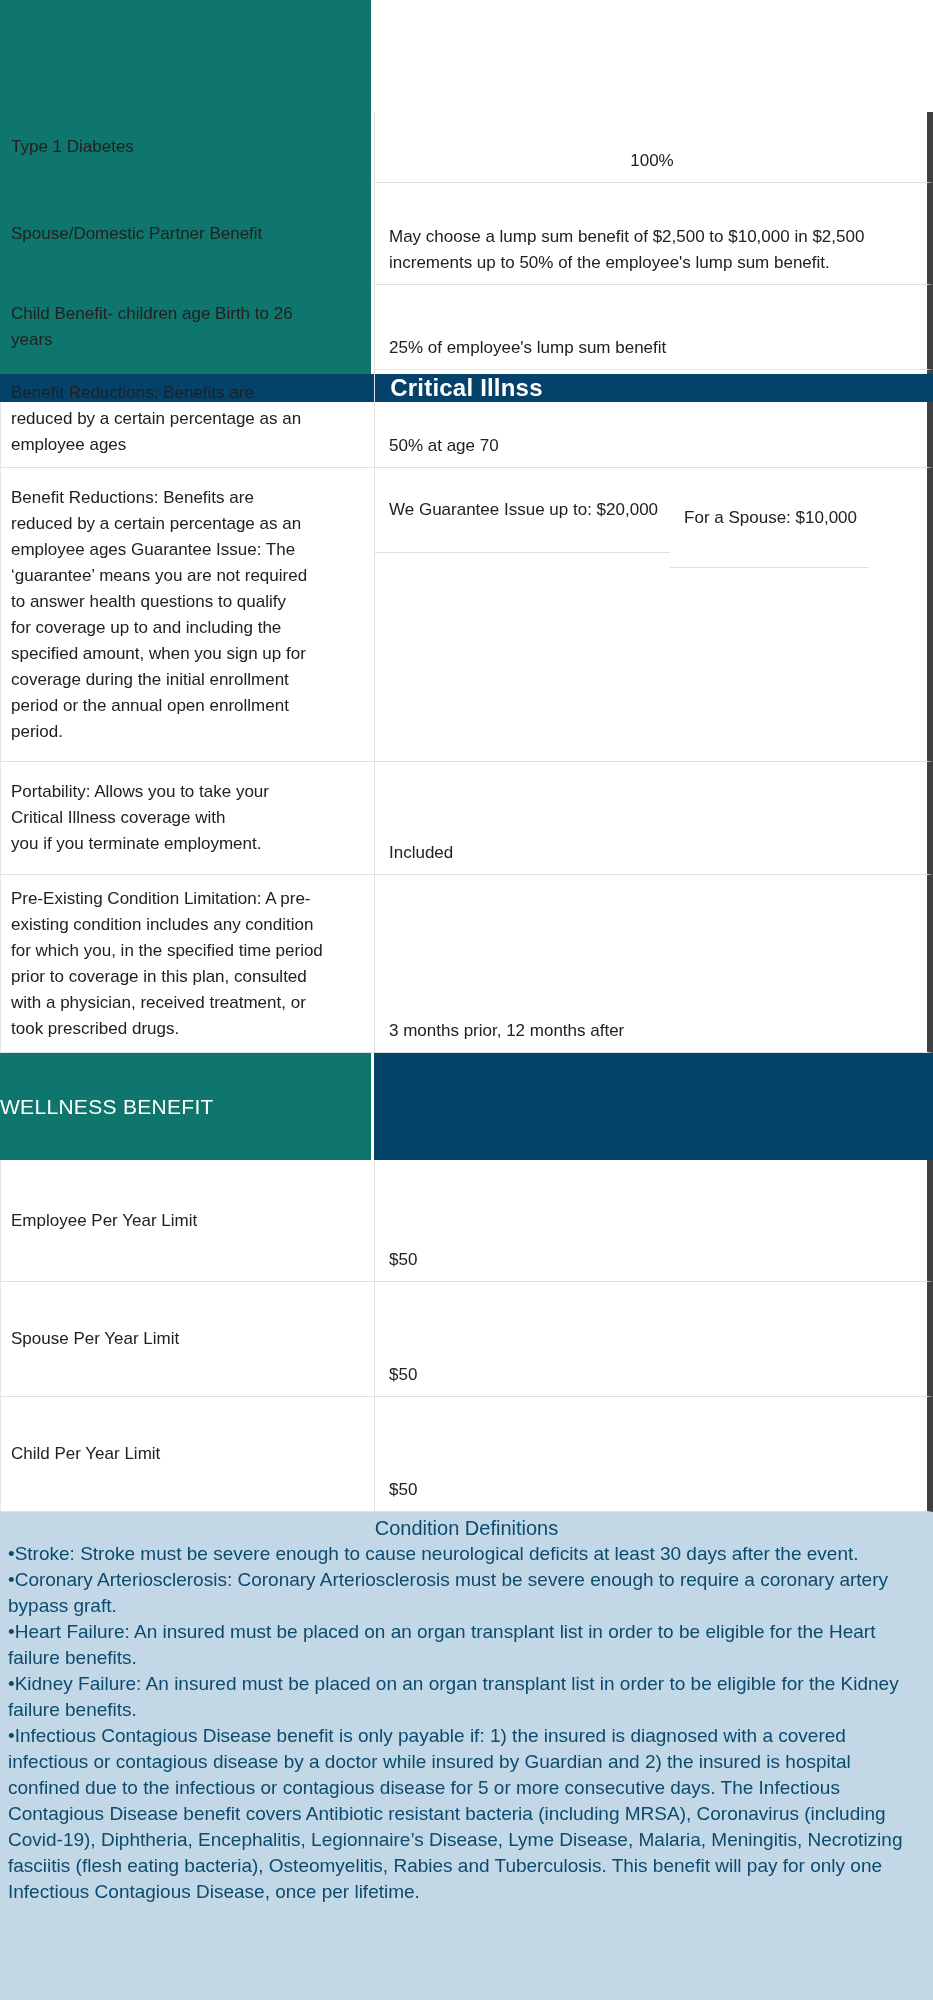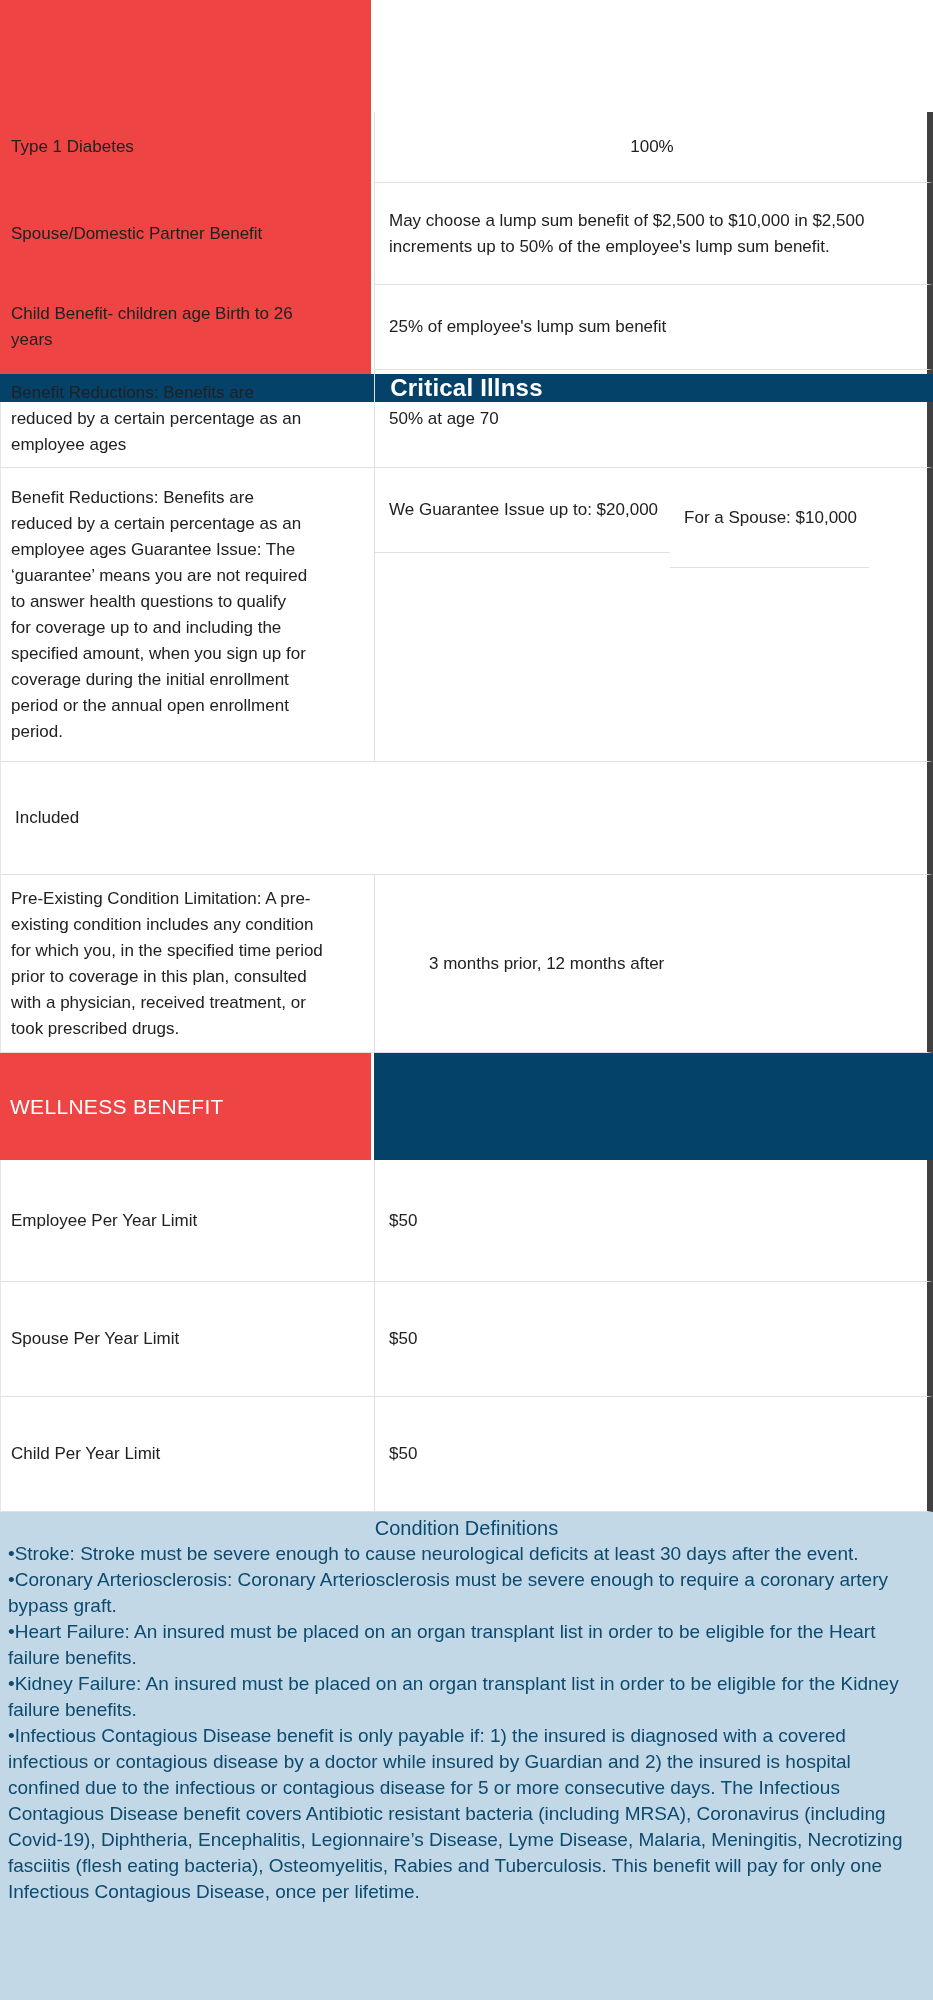--- a/index.html
+++ b/index.html
@@ -29,41 +29,40 @@
     display: flex;
     align-items: center;
     padding: 8px 22px 8px 10px;
     font-size: 17px;
     line-height: 26px;
   }
   .cl span { white-space: pre-line; }
   .cr {
     flex: 1 1 auto;
     display: flex;
-    align-items: center;
+    align-items: flex-end;
     padding: 8px 12px 8px 14px;
     font-size: 17px;
     line-height: 26px;
   }
   .cr.center { justify-content: center; text-align: center; }
   
   .dark-row {
     display: flex;
     box-sizing: border-box;
     background: #ffffff;
   }
   .dark-row .dl {
     flex: 0 0 374px;
     width: 374px;
     box-sizing: border-box;
-    background: #ef4444;
+    background: #0f766e;
     border-right: 3px solid #ffffff;
     display: flex;
     align-items: center;
-    padding-left: 10px;
   }
   .dark-row .dr {
     flex: 1 1 auto;
     background: #05426A;
     display: flex;
     align-items: center;
     justify-content: center;
   }
   .table-title {
     color: #ffffff;
@@ -78,21 +77,21 @@
     letter-spacing: 0.3px;
   }
   
   .rh  { height: 112px; flex-direction: column; }
   .r1  { height: 71px;  }
   .r2  { height: 102px; }
   .r3  { height: 85px;  }
   .r4  { height: 98px;  }
   .r5  { height: 294px; }
   .r6  { height: 113px; }
-  .r7  { height: 178px; gap: 40px; }
+  .r7  { height: 178px; }
   .rw  { height: 107px; }
   .r8  { height: 122px; }
   .r9  { height: 115px; }
   .r10 { height: 115px; }
   
   .sub {
     flex: 1 1 auto;
     display: flex;
     flex-direction: row;
   }
@@ -193,20 +192,25 @@
       <div class="sub-cell s1">
         <span>We Guarantee Issue up to: $20,000</span>
       </div>
       <div class="sub-cell s2">
         <span>For a Spouse: $10,000</span>
       </div>
     </div>
   </div>
 
   <div class="row r6">
+    <div class="cl">
+      <span>Portability: Allows you to take your
+Critical Illness coverage with
+you if you terminate employment.</span>
+    </div>
     <div class="cr">
       <span>Included</span>
     </div>
   </div>
 
   <div class="row r7">
     <div class="cl">
       <span>Pre-Existing Condition Limitation: A pre-
 existing condition includes any condition
 for which you, in the specified time period

